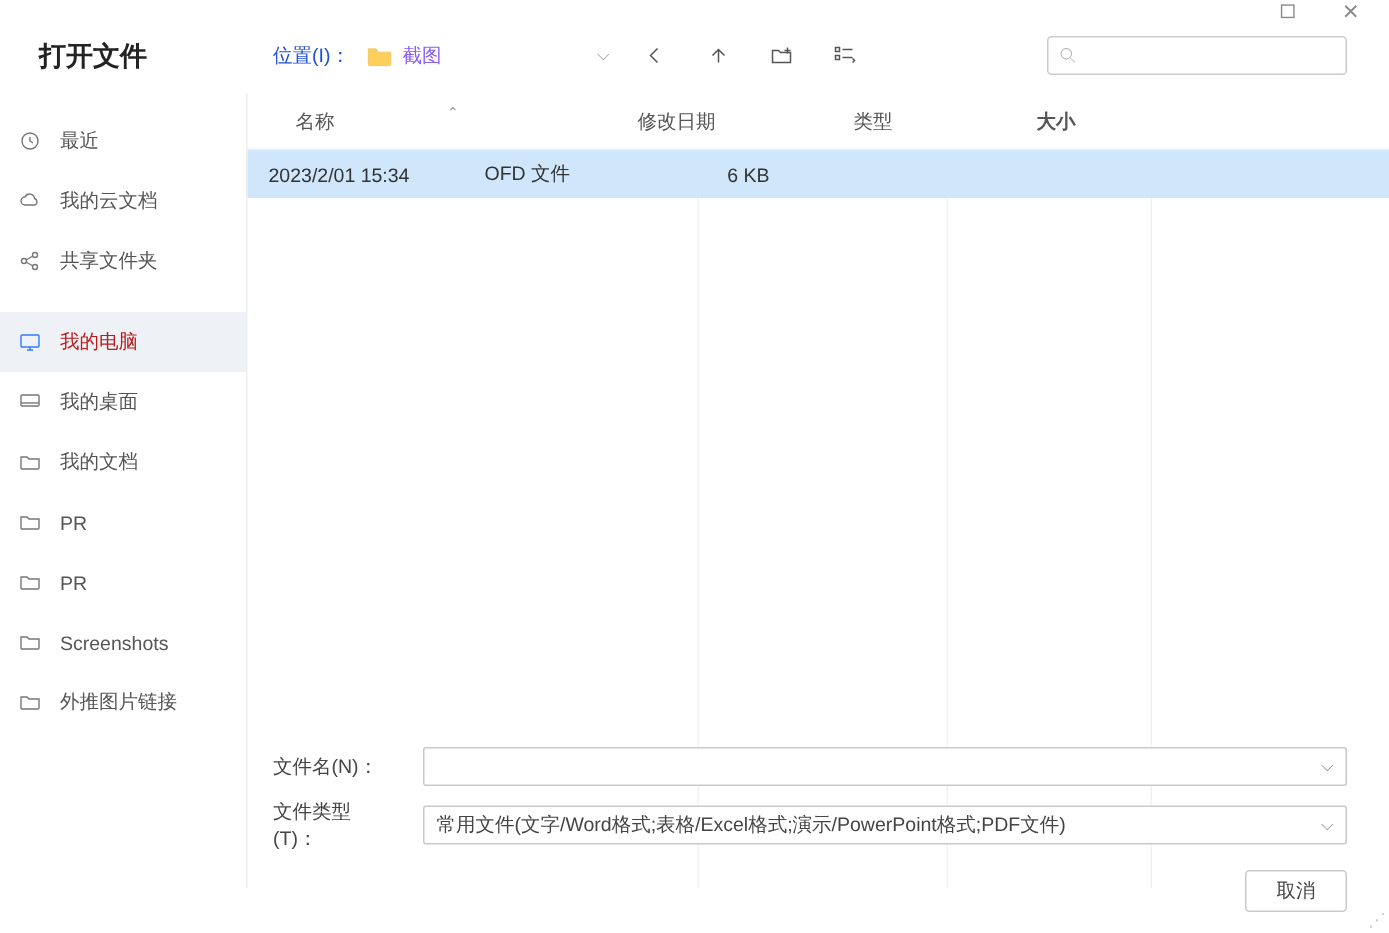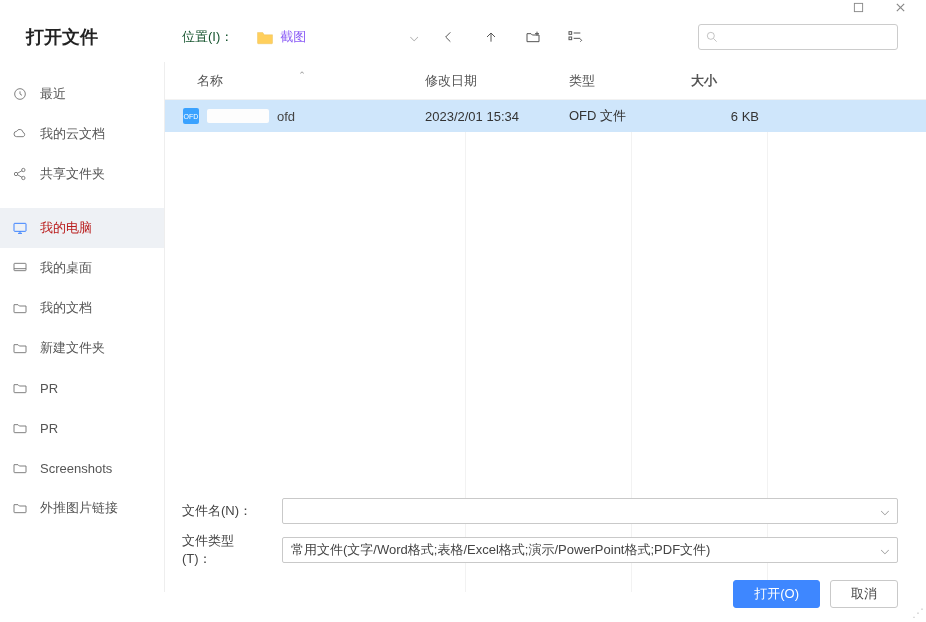--- a/index.html
+++ b/index.html
@@ -3,21 +3,21 @@
 <meta charset="utf-8">
 <style>
   * { box-sizing: border-box; margin: 0; padding: 0; font-family: "Microsoft YaHei", -apple-system, sans-serif; }
   body { width: 926px; height: 622px; background: #fff; color: #333; font-size: 13px; overflow: hidden; position: relative; }
 
   .titlebar { height: 12px; display:flex; justify-content:flex-end; gap:6px; padding: 2px 8px 0 0; }
   .win-btn { width: 36px; height:10px; display:flex; align-items:center; justify-content:center; color:#888; cursor:pointer; }
 
   .top-row { display:flex; align-items:center; height: 50px; }
   .title { font-size: 18px; font-weight: 600; color:#222; padding-left: 26px; width: 182px; }
-  .loc-label { color:#14532d; margin-right: 16px; }
+  .loc-label { color:#1d4ed8; margin-right: 4px; }
   .loc-combo { width: 176px; height:26px; border:1px solid transparent; border-radius:3px; display:flex; align-items:center; padding:0 6px; gap:6px; cursor:pointer; }
   .folder-svg { width:18px; height:16px; }
   .loc-name { flex:1; color:#8b5cf6; }
   .chev { color:#999; font-size:11px; }
 
   .toolbar-icons { display:flex; align-items:center; gap:22px; margin-left: 14px; }
   .tb-icon { width:20px; height:20px; display:flex; align-items:center; justify-content:center; color:#666; cursor:pointer; }
   .tb-icon svg { width:16px; height:16px; stroke:#555; fill:none; stroke-width:1.5; }
 
   .search-wrap { margin-left:auto; margin-right:28px; }
@@ -190,28 +190,20 @@
           </svg>
         </span>
         <span class="sb-label">我的文档</span>
       </div>
       <div class="sb-item">
         <span class="sb-ico">
           <svg viewBox="0 0 24 24">
             <path d="M3 7 h6 l2 2 h10 v9 a1 1 0 0 1 -1 1 h-16 a1 1 0 0 1 -1 -1 z"></path>
           </svg>
         </span>
-        <span class="sb-label">新建文件夹</span>
-      </div>
-      <div class="sb-item">
-        <span class="sb-ico">
-          <svg viewBox="0 0 24 24">
-            <path d="M3 7 h6 l2 2 h10 v9 a1 1 0 0 1 -1 1 h-16 a1 1 0 0 1 -1 -1 z"></path>
-          </svg>
-        </span>
         <span class="sb-label">PR</span>
       </div>
       <div class="sb-item">
         <span class="sb-ico">
           <svg viewBox="0 0 24 24">
             <path d="M3 7 h6 l2 2 h10 v9 a1 1 0 0 1 -1 1 h-16 a1 1 0 0 1 -1 -1 z"></path>
           </svg>
         </span>
         <span class="sb-label">PR</span>
       </div>
@@ -239,25 +231,20 @@
         <span class="sort-caret">⌃</span>
         <span>名称</span><span class="col-sep"></span>
       </div>
       <div class="col col-date"><span>修改日期</span><span class="col-sep"></span></div>
       <div class="col col-type"><span>类型</span><span class="col-sep"></span></div>
       <div class="col col-size"><span>大小</span><span class="col-sep"></span></div>
     </div>
 
     <div id="filelist">
         <div class="row selected">
-          <div class="cell-name">
-            <span class="file-ico">OFD</span>
-            <span class="fname-hidden"></span>
-            <span class="fname-ext">ofd</span>
-          </div>
           <div class="cell-date">2023/2/01 15:34</div>
           <div class="cell-type">OFD 文件</div>
           <div class="cell-size">6 KB</div>
         </div>
       </div>
 
     <div class="empty-area">
       <div class="grid-sep" style="left:300px;"></div>
       <div class="grid-sep" style="left:466px;"></div>
       <div class="grid-sep" style="left:602px;"></div>
@@ -274,22 +261,19 @@
     </div>
   </div>
   <div class="frow">
     <div class="flabel">文件类型(T)：</div>
     <div class="fselect">
       <span class="ftxt">常用文件(文字/Word格式;表格/Excel格式;演示/PowerPoint格式;PDF文件)</span>
       <span class="chev">⌵</span>
     </div>
   </div>
   <div class="fbuttons">
-    <div class="btn primary">
-        <span>打开(O)</span>
-      </div>
     <div class="btn">
         <span>取消</span>
       </div>
   </div>
 </div>
 
 <div class="resize-grip">⋰</div>
 
 </body></html>

